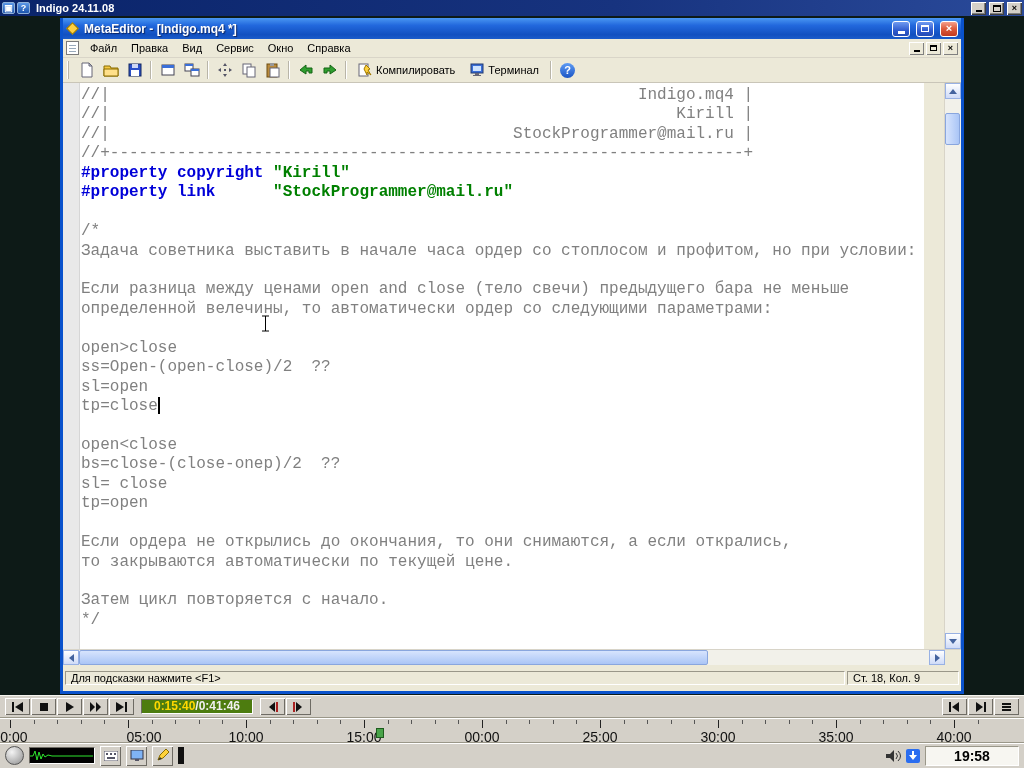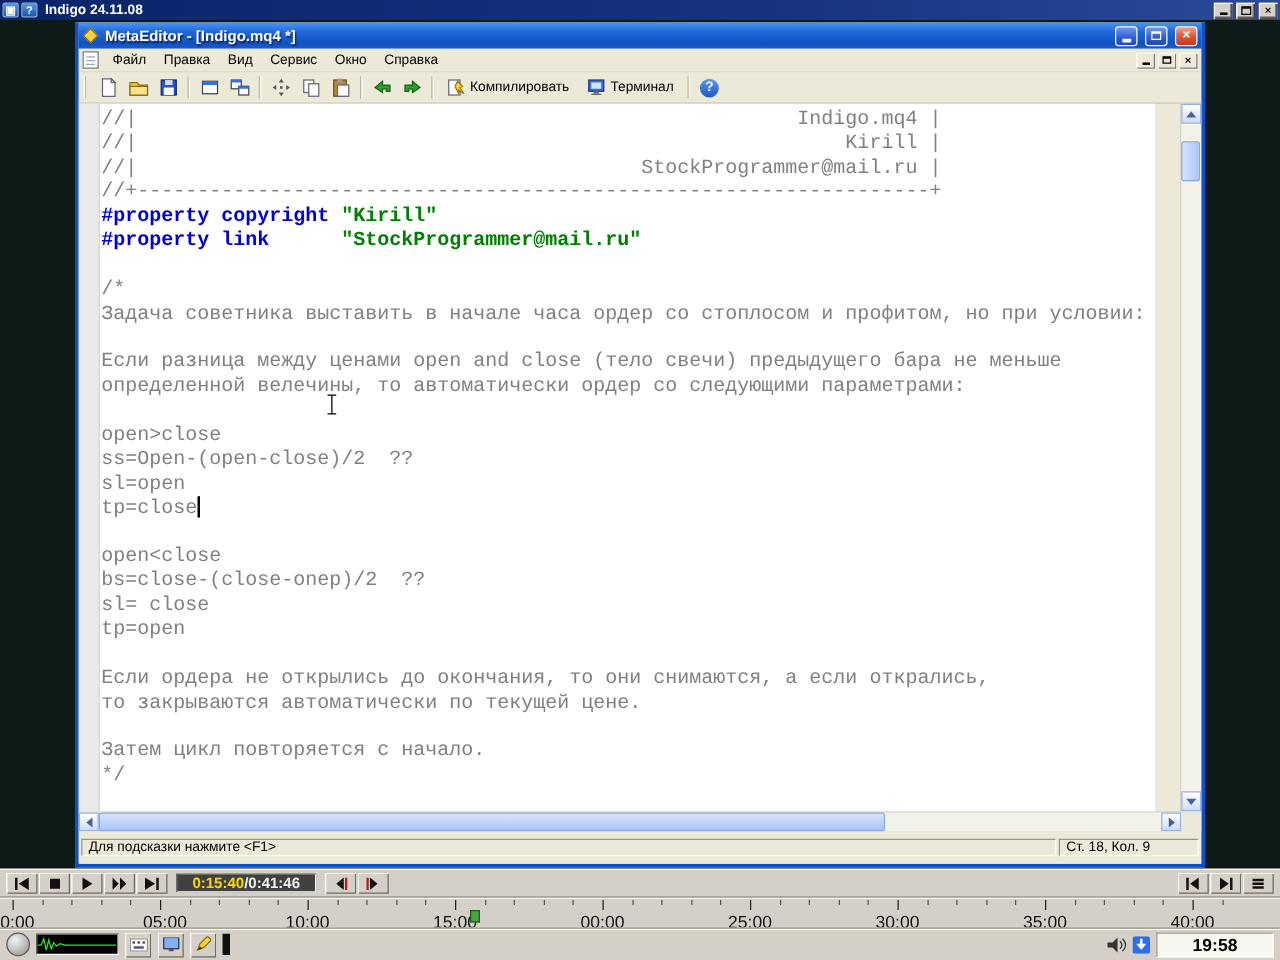--- a/index.html
+++ b/index.html
@@ -107,21 +107,21 @@
   .spanel.pos{flex:0 0 112px;}
 
   
   .controls{position:absolute;top:695px;left:0;width:1024px;height:47px;background:#d4d0c8;
     border-top:1px solid #f5f4ef;}
   .ctl-row{height:21px;display:flex;align-items:center;padding:1px 5px;gap:1px;}
   .pbtn{width:25px;height:17px;background:#d4d0c8;
     box-shadow:inset 1px 1px 0 #fff, inset -1px -1px 0 #6e6b64;
     display:flex;align-items:center;justify-content:center;}
   .pbtn svg{display:block;}
-  .timer{margin:0 6px;width:112px;height:15px;background:#404040;
+  .timer{margin:0 6px;width:112px;height:15px;background:#4d7c0f;
     border:1px solid;border-color:#6e6b64 #fff #fff #6e6b64;
     display:flex;align-items:flex-end;justify-content:center;
     font:bold 12px/13px "Liberation Sans",sans-serif;}
   .t-cur{color:#ffd800;}
   .t-sep,.t-tot{color:#f0f0f0;}
   .ctl-spacer{flex:1;}
 
   .ruler{position:relative;height:25px;border-top:1px solid #9a9789;box-shadow:inset 0 1px 0 #fff;}
   .tick{position:absolute;top:2px;width:1px;height:4px;background:#555;}
   .tick.major{height:8px;background:#222;}
@@ -479,21 +479,21 @@
           <div class="tick" style="left: 788.8px;"></div>
           <div class="tick" style="left: 812.4px;"></div>
           <div class="tick major" style="left: 836px;"></div>
           <div class="tick" style="left: 859.6px;"></div>
           <div class="tick" style="left: 883.2px;"></div>
           <div class="tick" style="left: 906.8px;"></div>
           <div class="tick" style="left: 930.4px;"></div>
           <div class="tick major" style="left: 954px;"></div>
           <div class="tick" style="left: 977.6px;"></div>
           <span class="tlabel" style="left: 10px;">00:00</span>
-          <span class="tlabel" style="left: 116px; padding-left: 32px;">05:00</span>
+          <span class="tlabel" style="left: 128px; padding-left: 32px;">05:00</span>
           <span class="tlabel" style="left: 246px;">10:00</span>
           <span class="tlabel" style="left: 364px;">15:00</span>
           <span class="tlabel" style="left: 482px;">00:00</span>
           <span class="tlabel" style="left: 600px;">25:00</span>
           <span class="tlabel" style="left: 718px;">30:00</span>
           <span class="tlabel" style="left: 836px;">35:00</span>
           <span class="tlabel" style="left: 954px;">40:00</span>
         </div>
       <div class="marker" style="left: 375.733px;"></div>
     </div>

